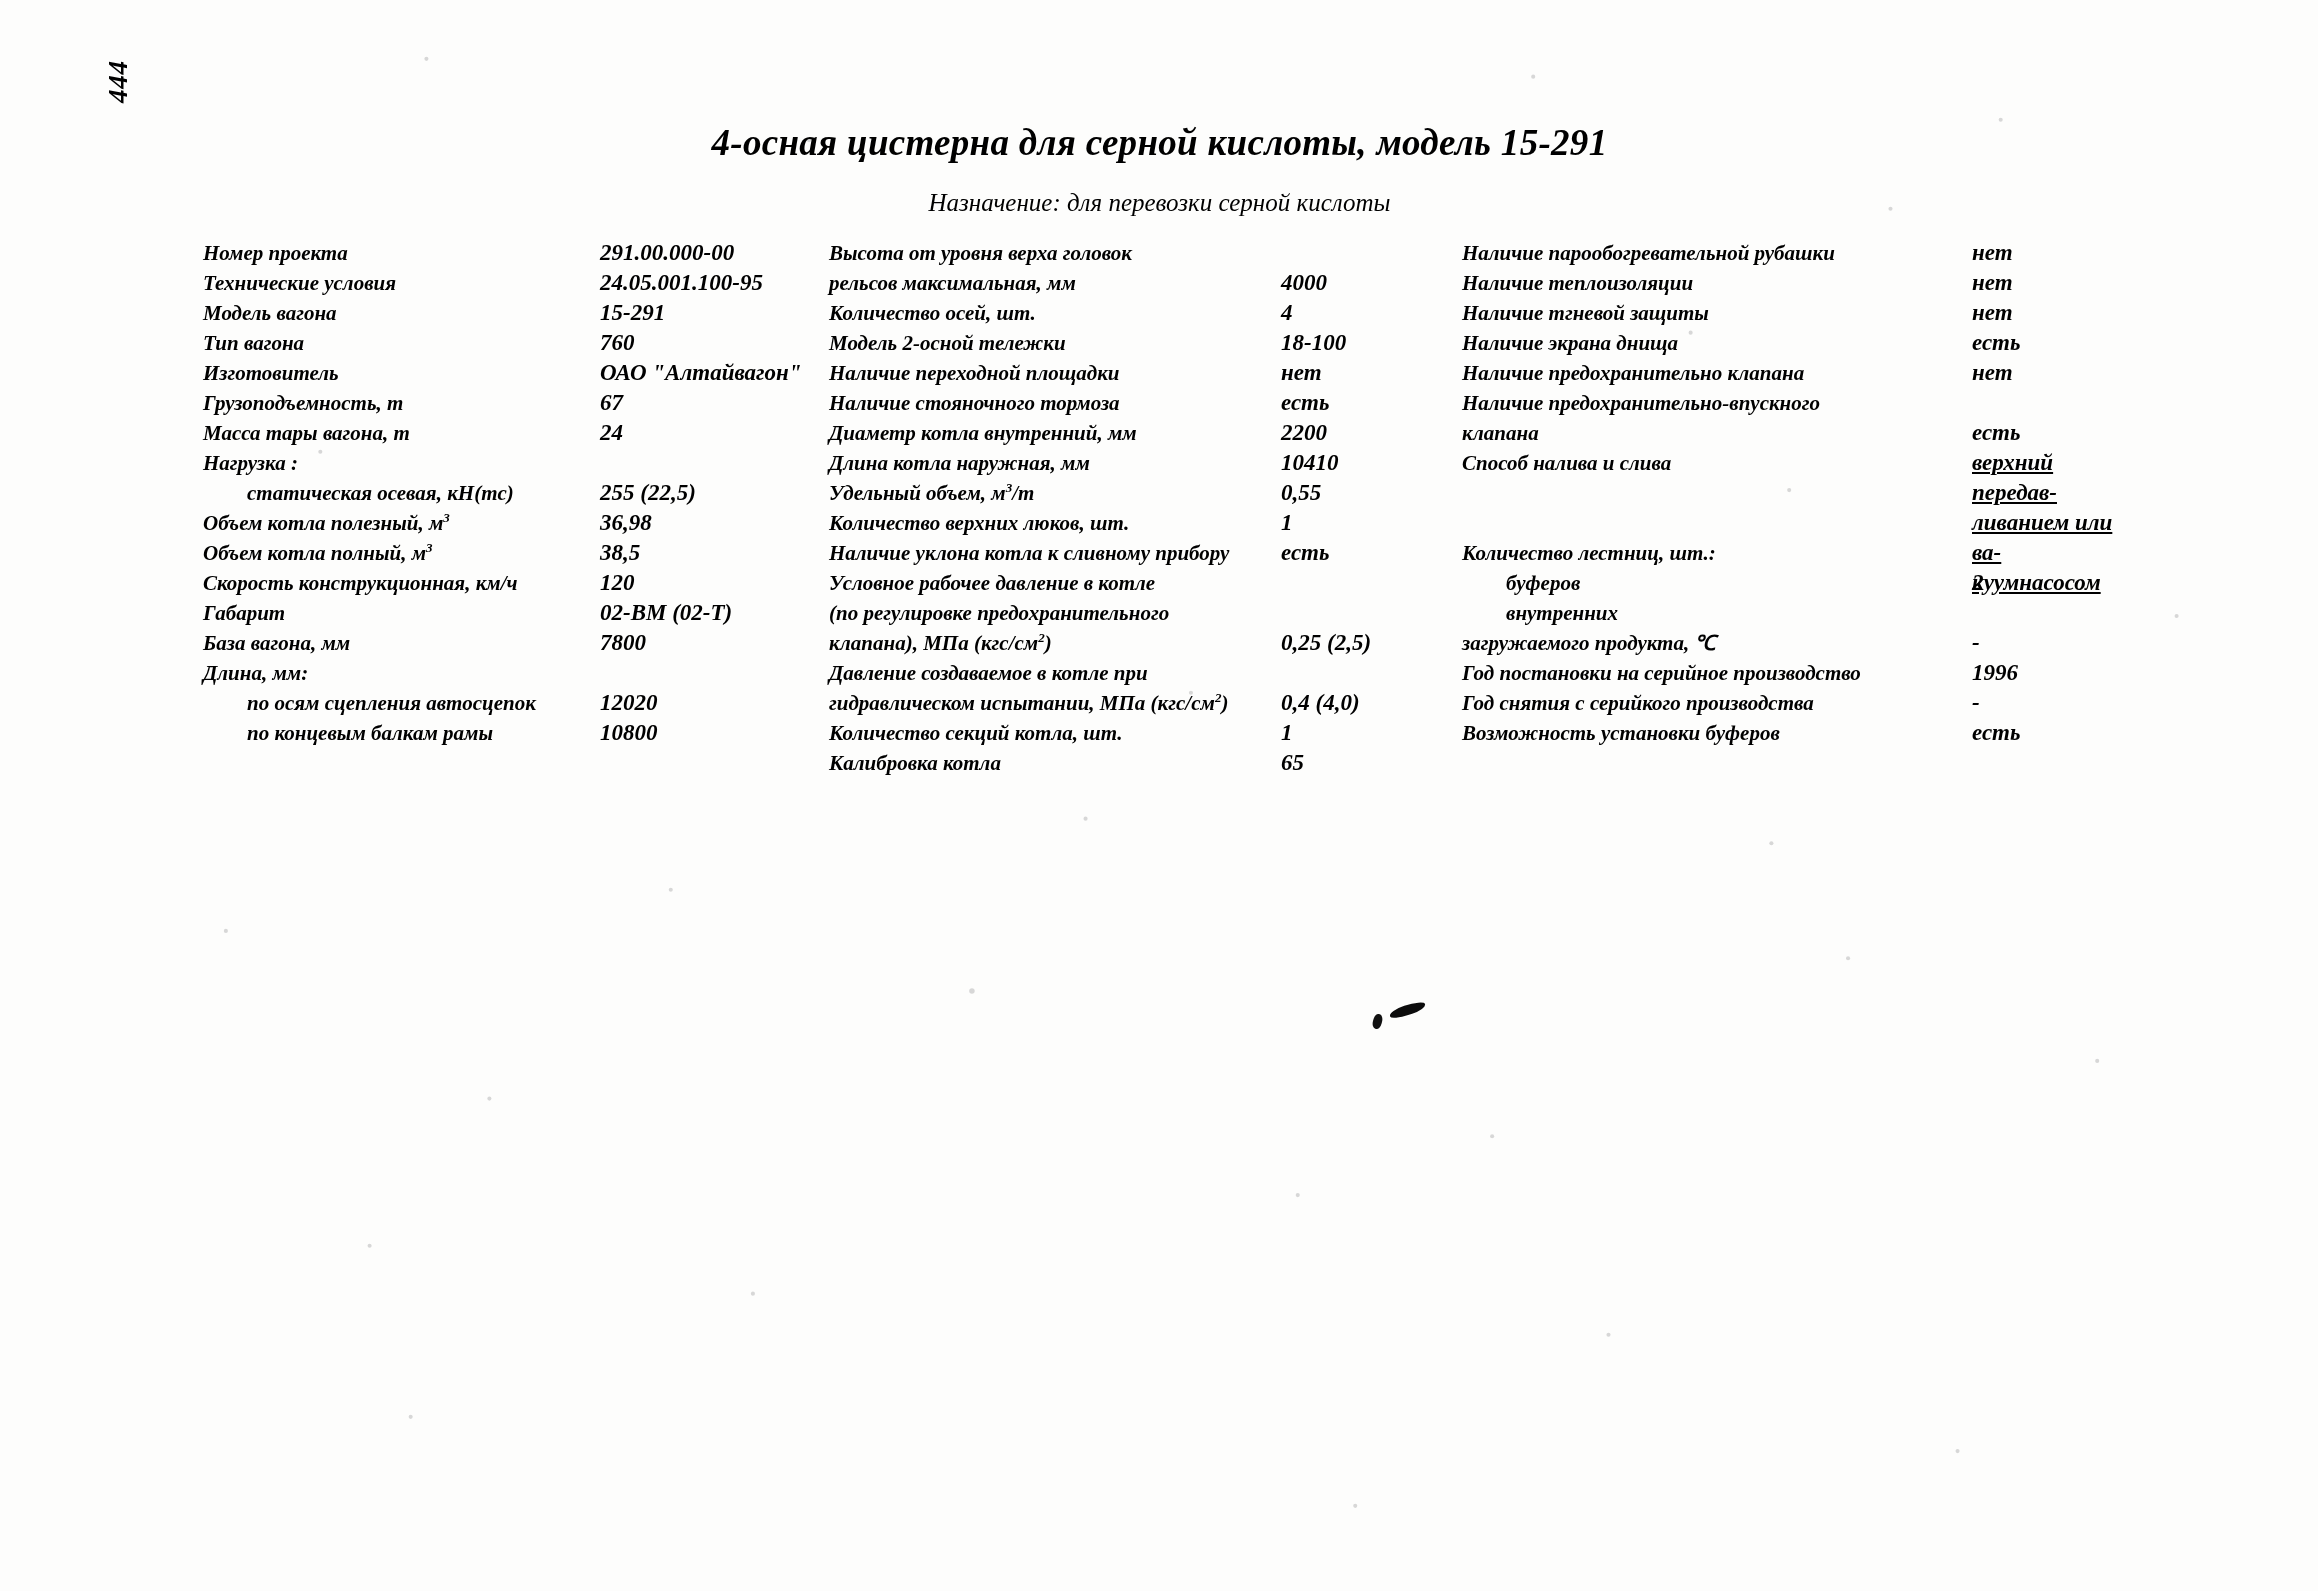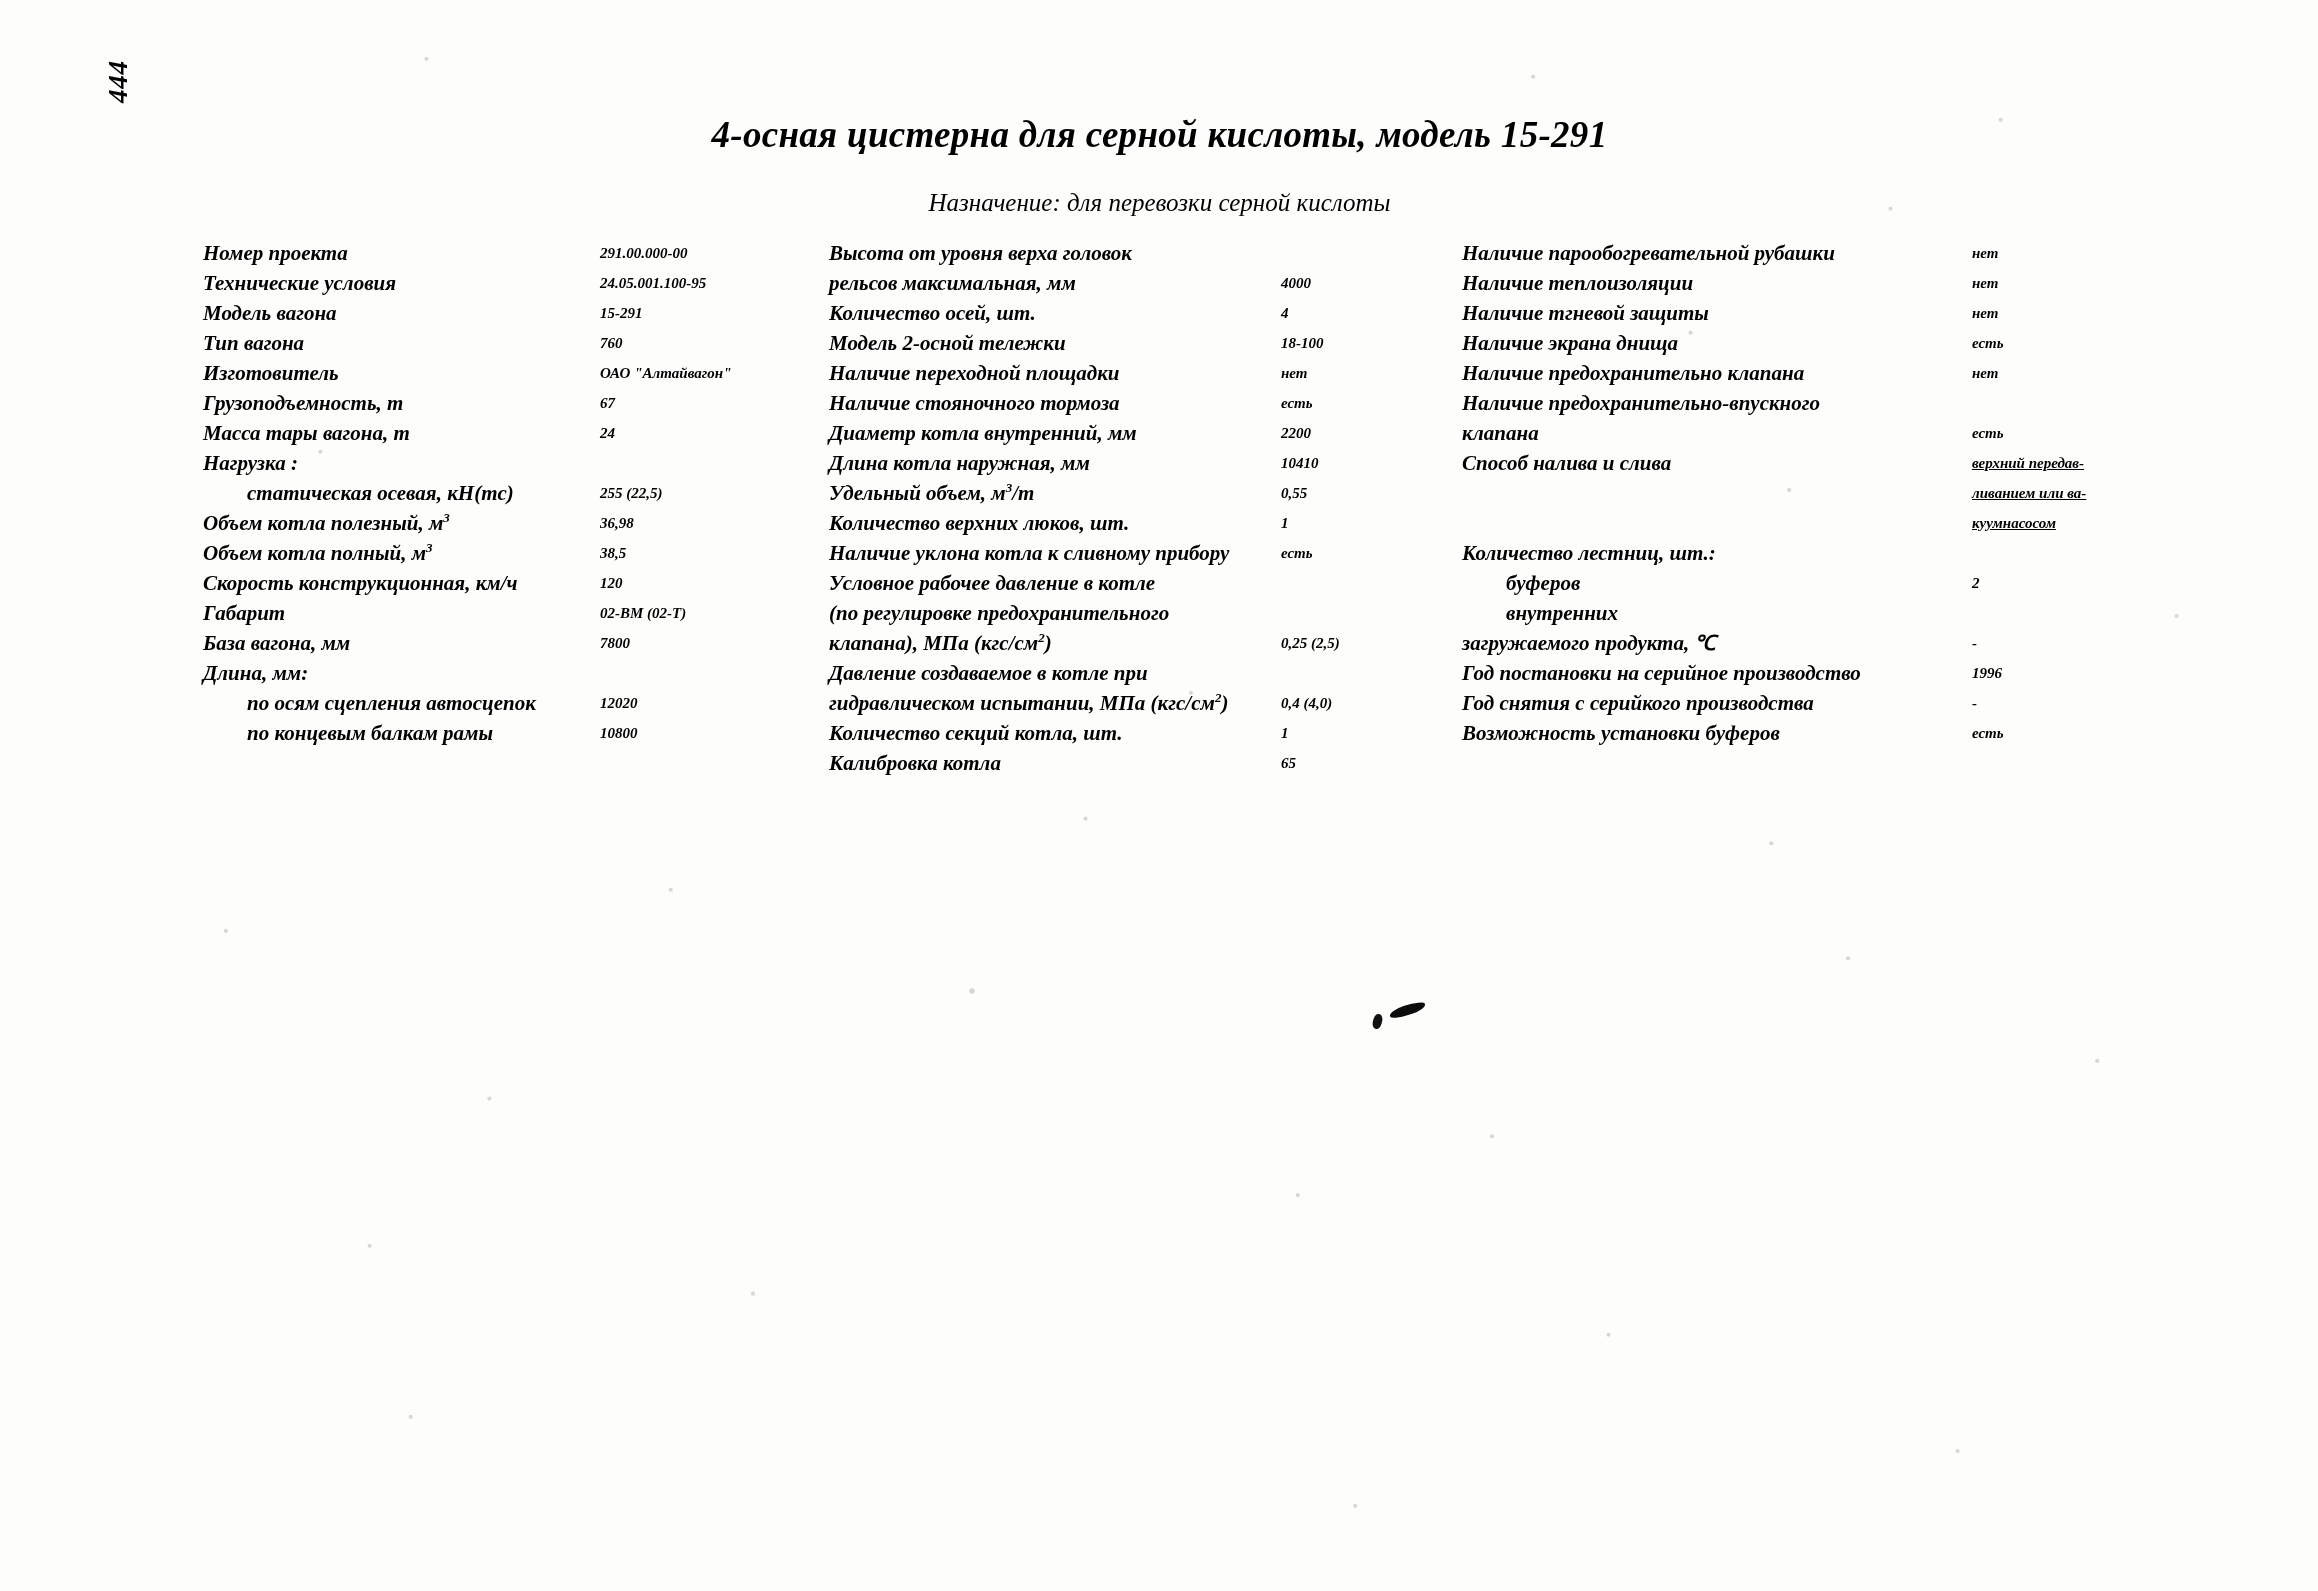--- a/index.html
+++ b/index.html
@@ -40,21 +40,21 @@
     font-style: italic;
     font-size: 27px;
     letter-spacing: 0.7px;
     white-space: nowrap;
   }
 
   
   #title {
     position: absolute;
     left: 0;
-    top: 88px;
+    top: 96px;
     width: 2319px;
     text-align: center;
     font-family: "Liberation Serif", serif;
     font-weight: bold;
     font-style: italic;
     font-size: 37px;
     letter-spacing: 0.3px;
     white-space: nowrap;
   }
   #subtitle {
@@ -98,21 +98,21 @@
     white-space: nowrap;
   }
   .lbl.indent { left: 44px; }
 
   .val {
     position: absolute;
     top: 0;
     font-family: "Liberation Serif", serif;
     font-weight: bold;
     font-style: italic;
-    font-size: 15px;
+    font-size: 23px;
     line-height: 30px;
     white-space: nowrap;
   }
   #col-1 .val { left: 397px; }
   #col-2 .val { left: 452px; }
   #col-3 .val { left: 510px; }
 
   .val.wrap {
     white-space: normal;
     width: 144px;

